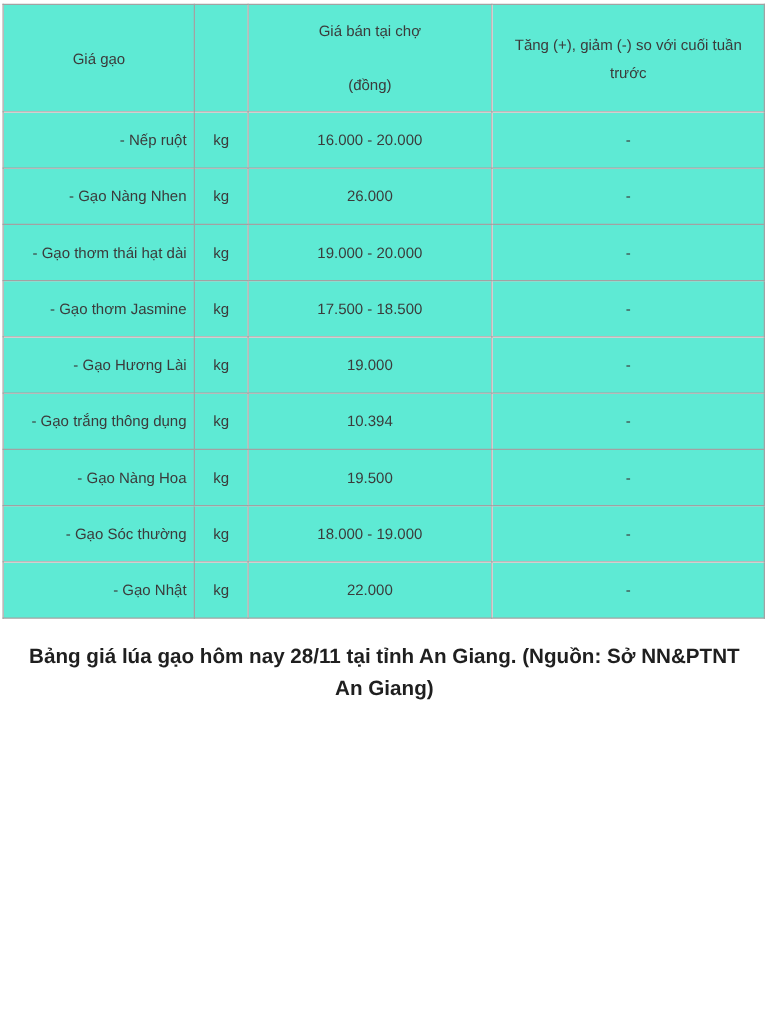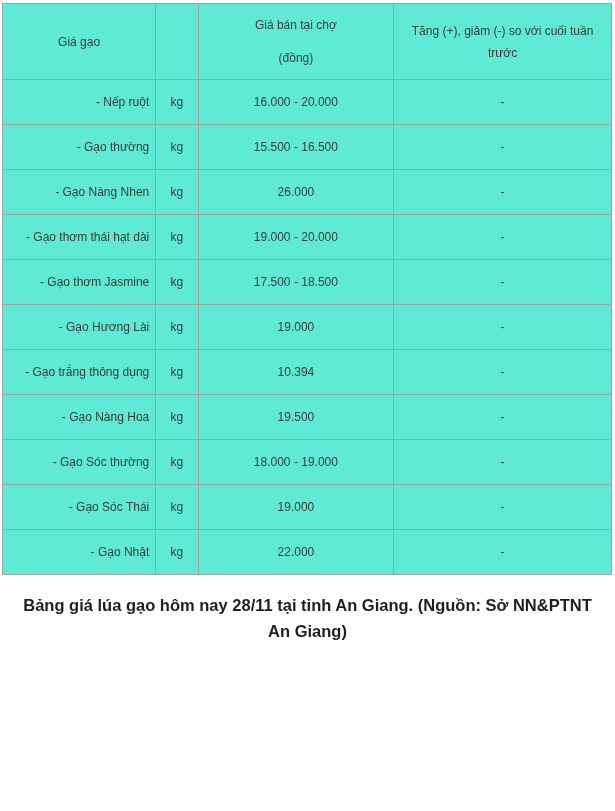--- a/index.html
+++ b/index.html
@@ -45,21 +45,21 @@
   .price-table td.c4 {
     text-align: center;
     padding: 11px 4px;
   }
   .price-table thead th {
     text-align: center;
     padding: 10px 6px;
     height: 52px;
   }
   .hdr-sub {
-    margin-top: 11px;
+    margin-top: 21px;
   }
   .caption {
     margin: 17px 12px 0 12px;
     text-align: center;
     font-size: 16.5px;
     line-height: 26px;
     font-weight: bold;
     color: #1f1f1f;
   }
 </style>
@@ -84,26 +84,20 @@
           <div class="hdr-sub">(đồng)</div>
         </th>
         <th>Tăng (+), giảm (-) so với cuối tuần trước</th>
       </tr>
     </thead>
     <tbody id="rows">
         <tr>
           <td class="c1">- Nếp ruột</td>
           <td class="c2">kg</td>
           <td class="c3">16.000 - 20.000</td>
-          <td class="c4">-</td>
-        </tr>
-        <tr>
-          <td class="c1">- Gạo thường</td>
-          <td class="c2">kg</td>
-          <td class="c3">15.500 - 16.500</td>
           <td class="c4">-</td>
         </tr>
         <tr>
           <td class="c1">- Gạo Nàng Nhen</td>
           <td class="c2">kg</td>
           <td class="c3">26.000</td>
           <td class="c4">-</td>
         </tr>
         <tr>
           <td class="c1">- Gạo thơm thái hạt dài</td>
@@ -135,26 +129,20 @@
           <td class="c3">19.500</td>
           <td class="c4">-</td>
         </tr>
         <tr>
           <td class="c1">- Gạo Sóc thường</td>
           <td class="c2">kg</td>
           <td class="c3">18.000 - 19.000</td>
           <td class="c4">-</td>
         </tr>
         <tr>
-          <td class="c1">- Gạo Sóc Thái</td>
-          <td class="c2">kg</td>
-          <td class="c3">19.000</td>
-          <td class="c4">-</td>
-        </tr>
-        <tr>
           <td class="c1">- Gạo Nhật</td>
           <td class="c2">kg</td>
           <td class="c3">22.000</td>
           <td class="c4">-</td>
         </tr>
       </tbody>
   </table>
 
   <p class="caption">Bảng giá lúa gạo hôm nay 28/11 tại tỉnh An Giang. (Nguồn: Sở NN&amp;PTNT An Giang)</p>
 

